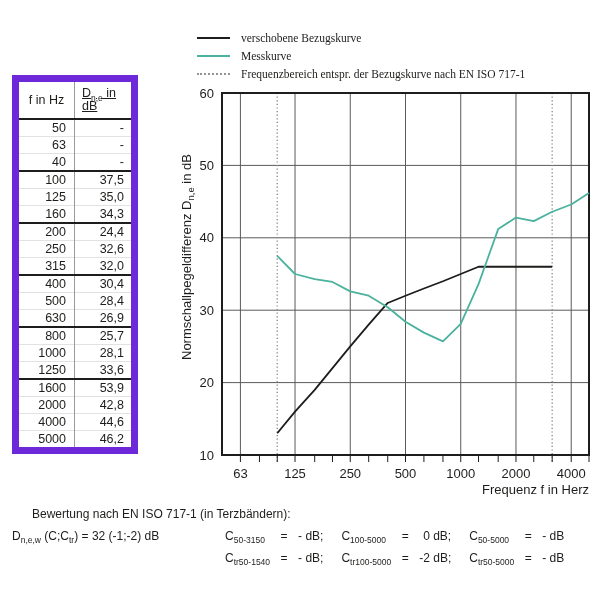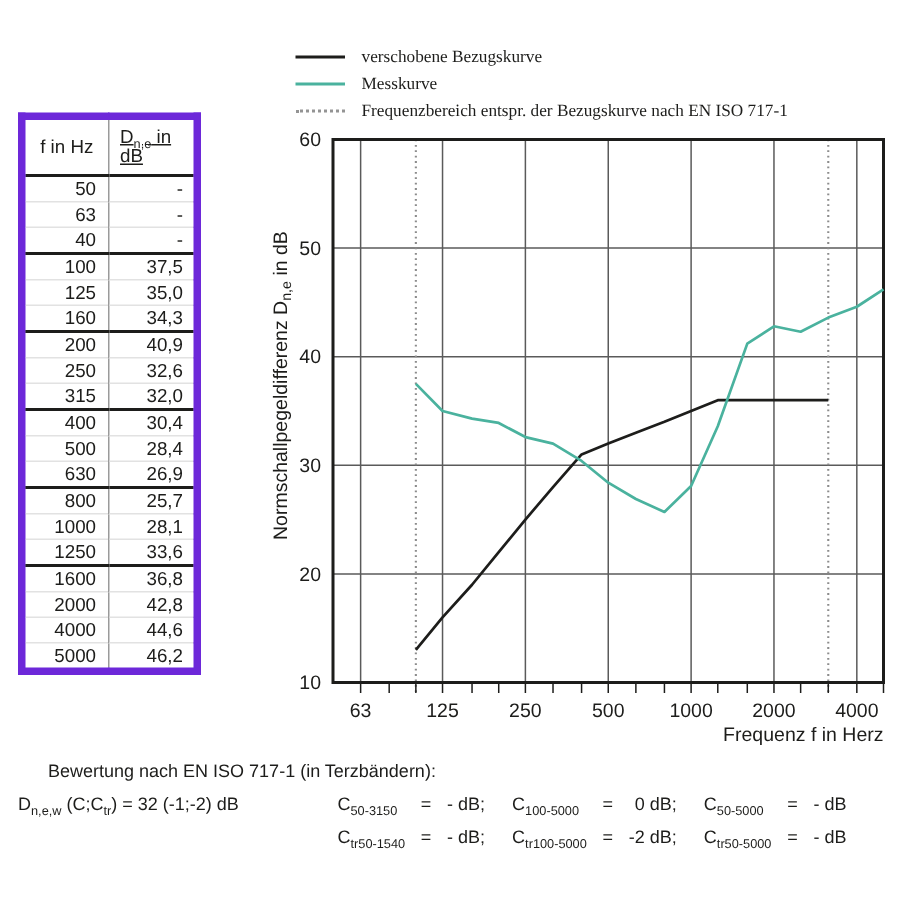--- a/index.html
+++ b/index.html
@@ -8,21 +8,21 @@
     font-family:"Liberation Sans",sans-serif;color:#1d1d1b;overflow:hidden;
   }
   
   .legend{position:absolute;left:197px;top:31px;}
   .leg-row{display:flex;align-items:center;height:14px;margin-bottom:4px;}
   .leg-swatch{width:33px;height:0;margin-right:11px;flex:0 0 33px;}
   .leg-label{font-size:11.5px;white-space:nowrap;font-family:Liberation Serif, serif;}
   
   #dtable{
     position:absolute;left:12px;top:75px;border-collapse:collapse;
-    border:5px solid #6d28d9;table-layout:fixed;
+    border:7px solid #6d28d9;table-layout:fixed;
   }
   #dtable th,#dtable td{font-weight:normal;font-size:12.5px;padding:0;}
   #dtable th{height:36px;vertical-align:middle;border-bottom:2px solid #1d1d1b;}
   #dtable th.h1{width:55px;text-align:center;}
   #dtable th.h2{width:49px;text-align:left;padding-left:7px;line-height:13px;text-decoration:underline;}
   #dtable td{height:16px;text-align:right;}
   #dtable td.c1{padding-right:8px;border-right:1px solid #9a9a9a;}
   #dtable td.c2{padding-right:7px;}
   #dtable th.h1{border-right:1px solid #9a9a9a;}
   #dtable tr.row-sep td{border-top:1px solid #e2e2e2;}
@@ -144,21 +144,21 @@
       <tr class="row-sep">
         <td class="c1">125</td>
         <td class="c2">35,0</td>
       </tr>
       <tr class="row-sep">
         <td class="c1">160</td>
         <td class="c2">34,3</td>
       </tr>
       <tr class="group-start">
         <td class="c1">200</td>
-        <td class="c2">40,9</td>
+        <td class="c2">24,4</td>
       </tr>
       <tr class="row-sep">
         <td class="c1">250</td>
         <td class="c2">32,6</td>
       </tr>
       <tr class="row-sep">
         <td class="c1">315</td>
         <td class="c2">32,0</td>
       </tr>
       <tr class="group-start">
@@ -180,21 +180,21 @@
       <tr class="row-sep">
         <td class="c1">1000</td>
         <td class="c2">28,1</td>
       </tr>
       <tr class="row-sep">
         <td class="c1">1250</td>
         <td class="c2">33,6</td>
       </tr>
       <tr class="group-start">
         <td class="c1">1600</td>
-        <td class="c2">36,8</td>
+        <td class="c2">53,9</td>
       </tr>
       <tr class="row-sep">
         <td class="c1">2000</td>
         <td class="c2">42,8</td>
       </tr>
       <tr class="row-sep">
         <td class="c1">4000</td>
         <td class="c2">44,6</td>
       </tr>
       <tr class="row-sep">

